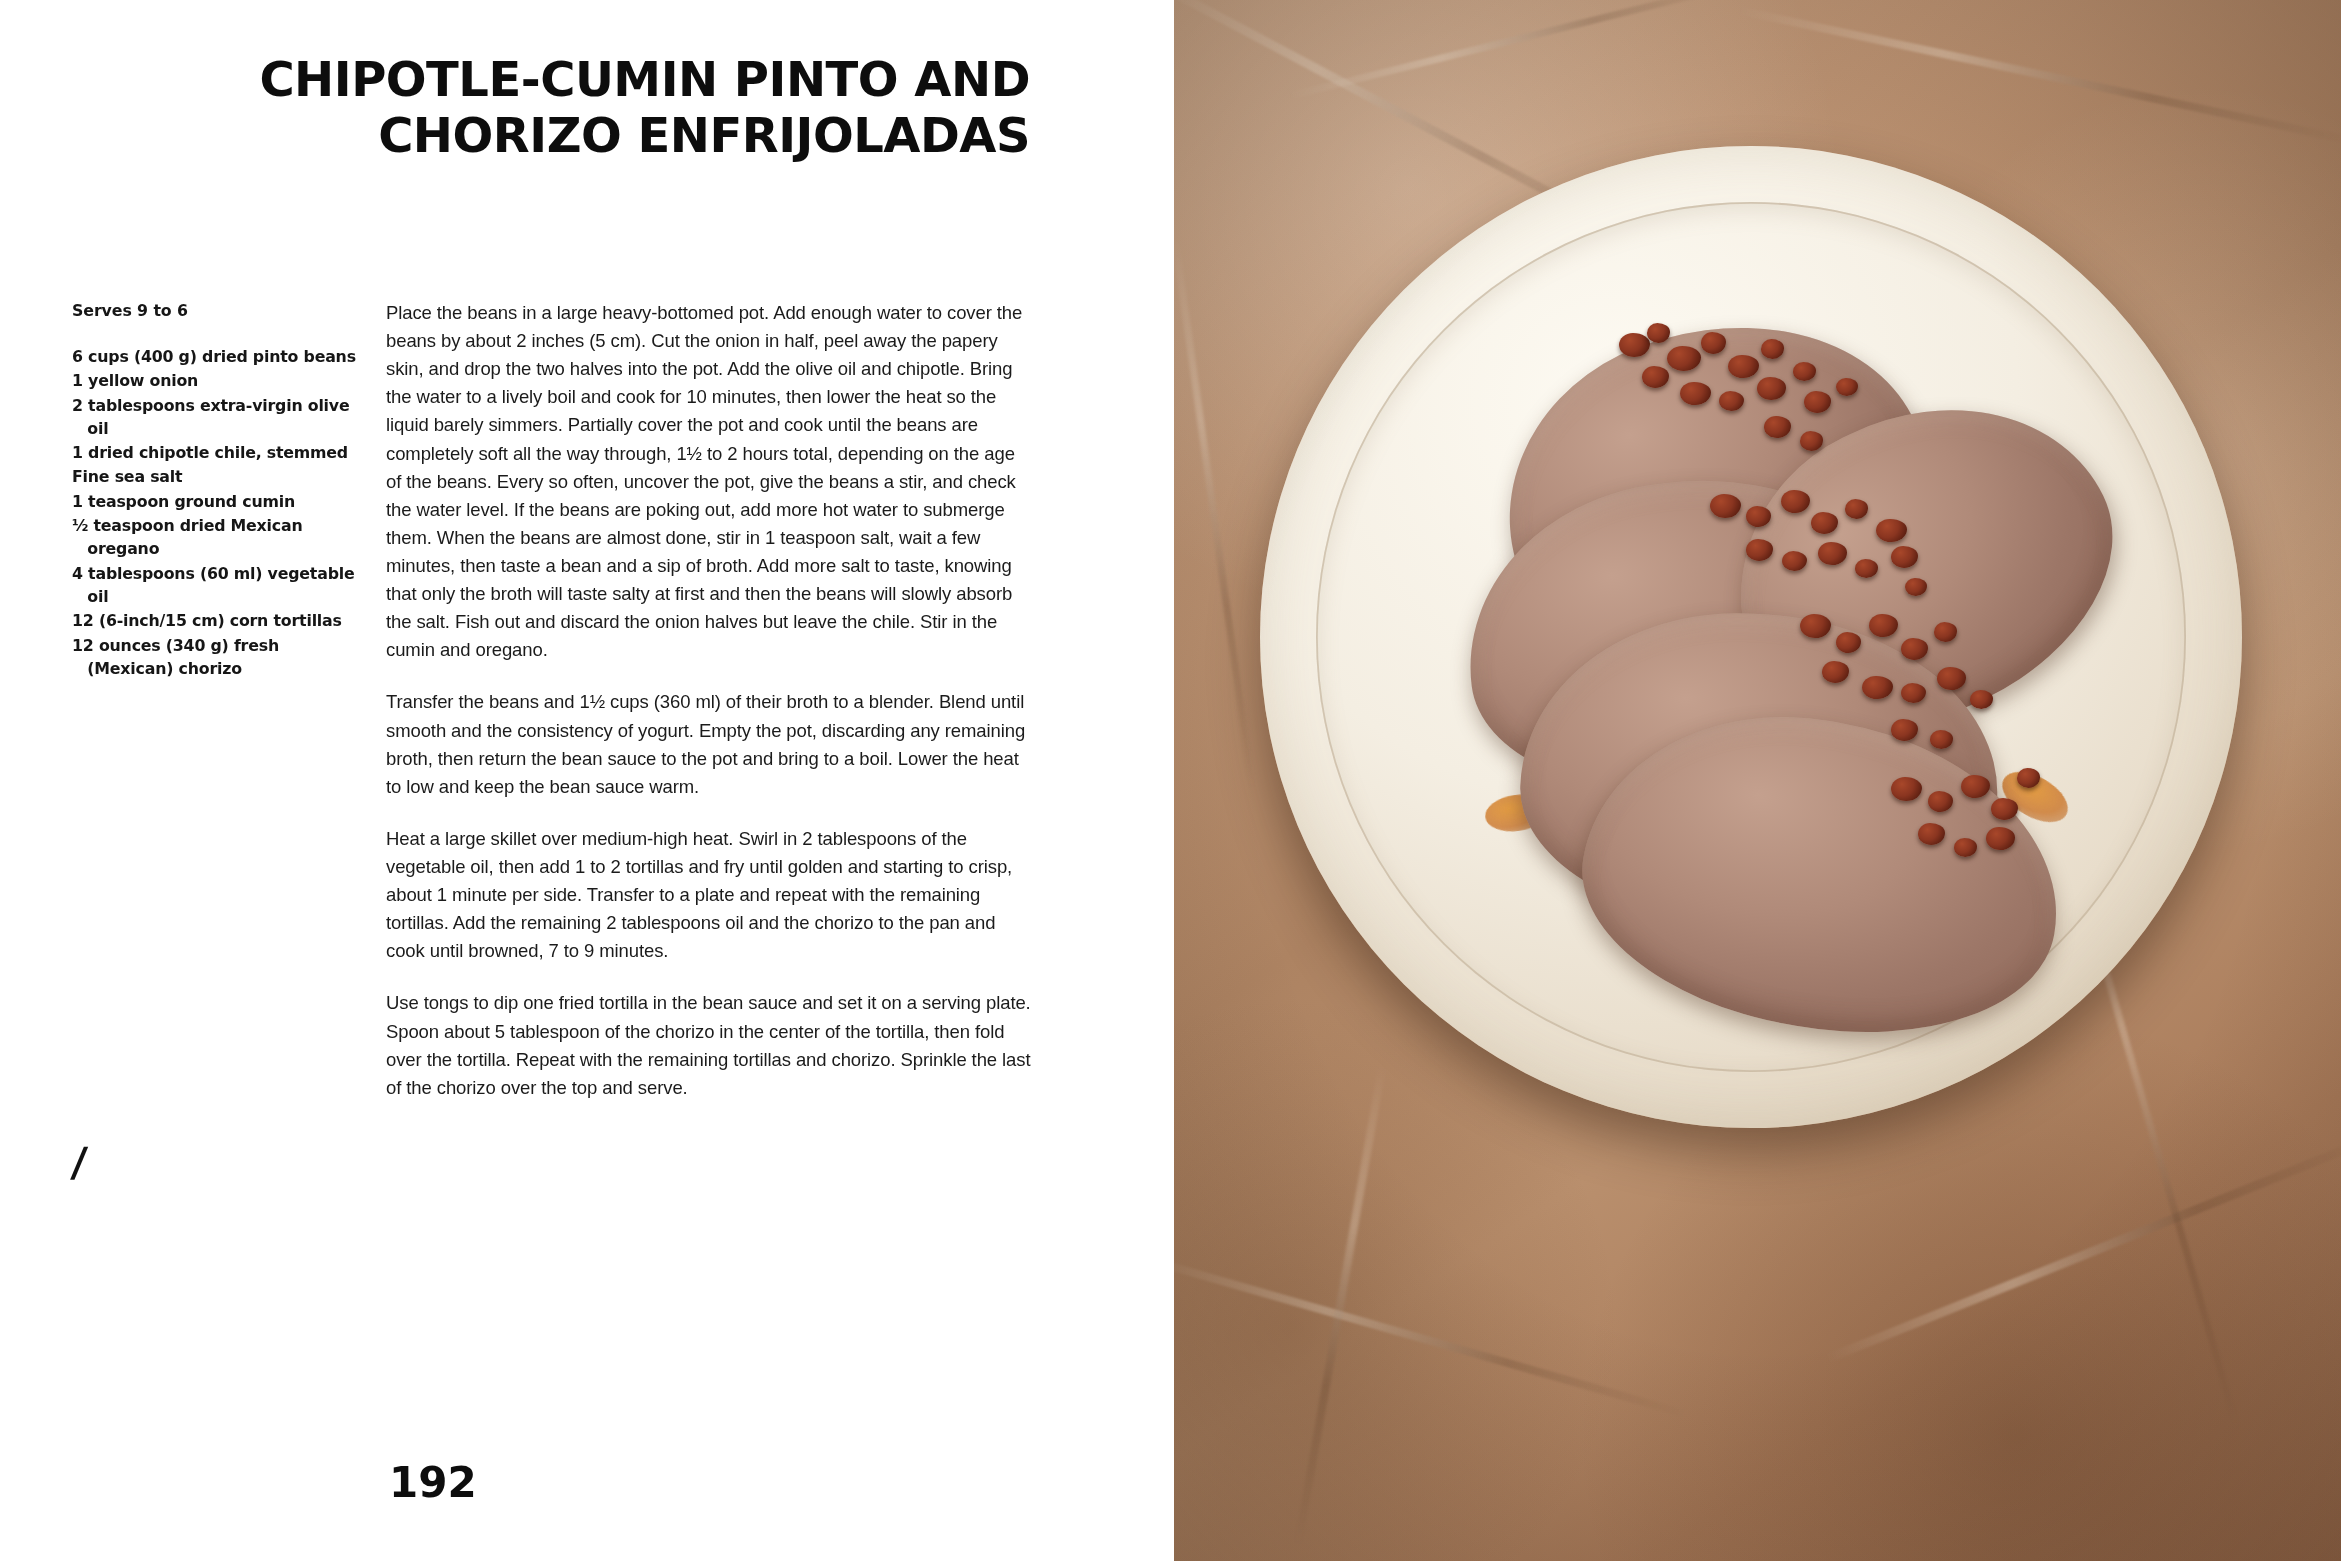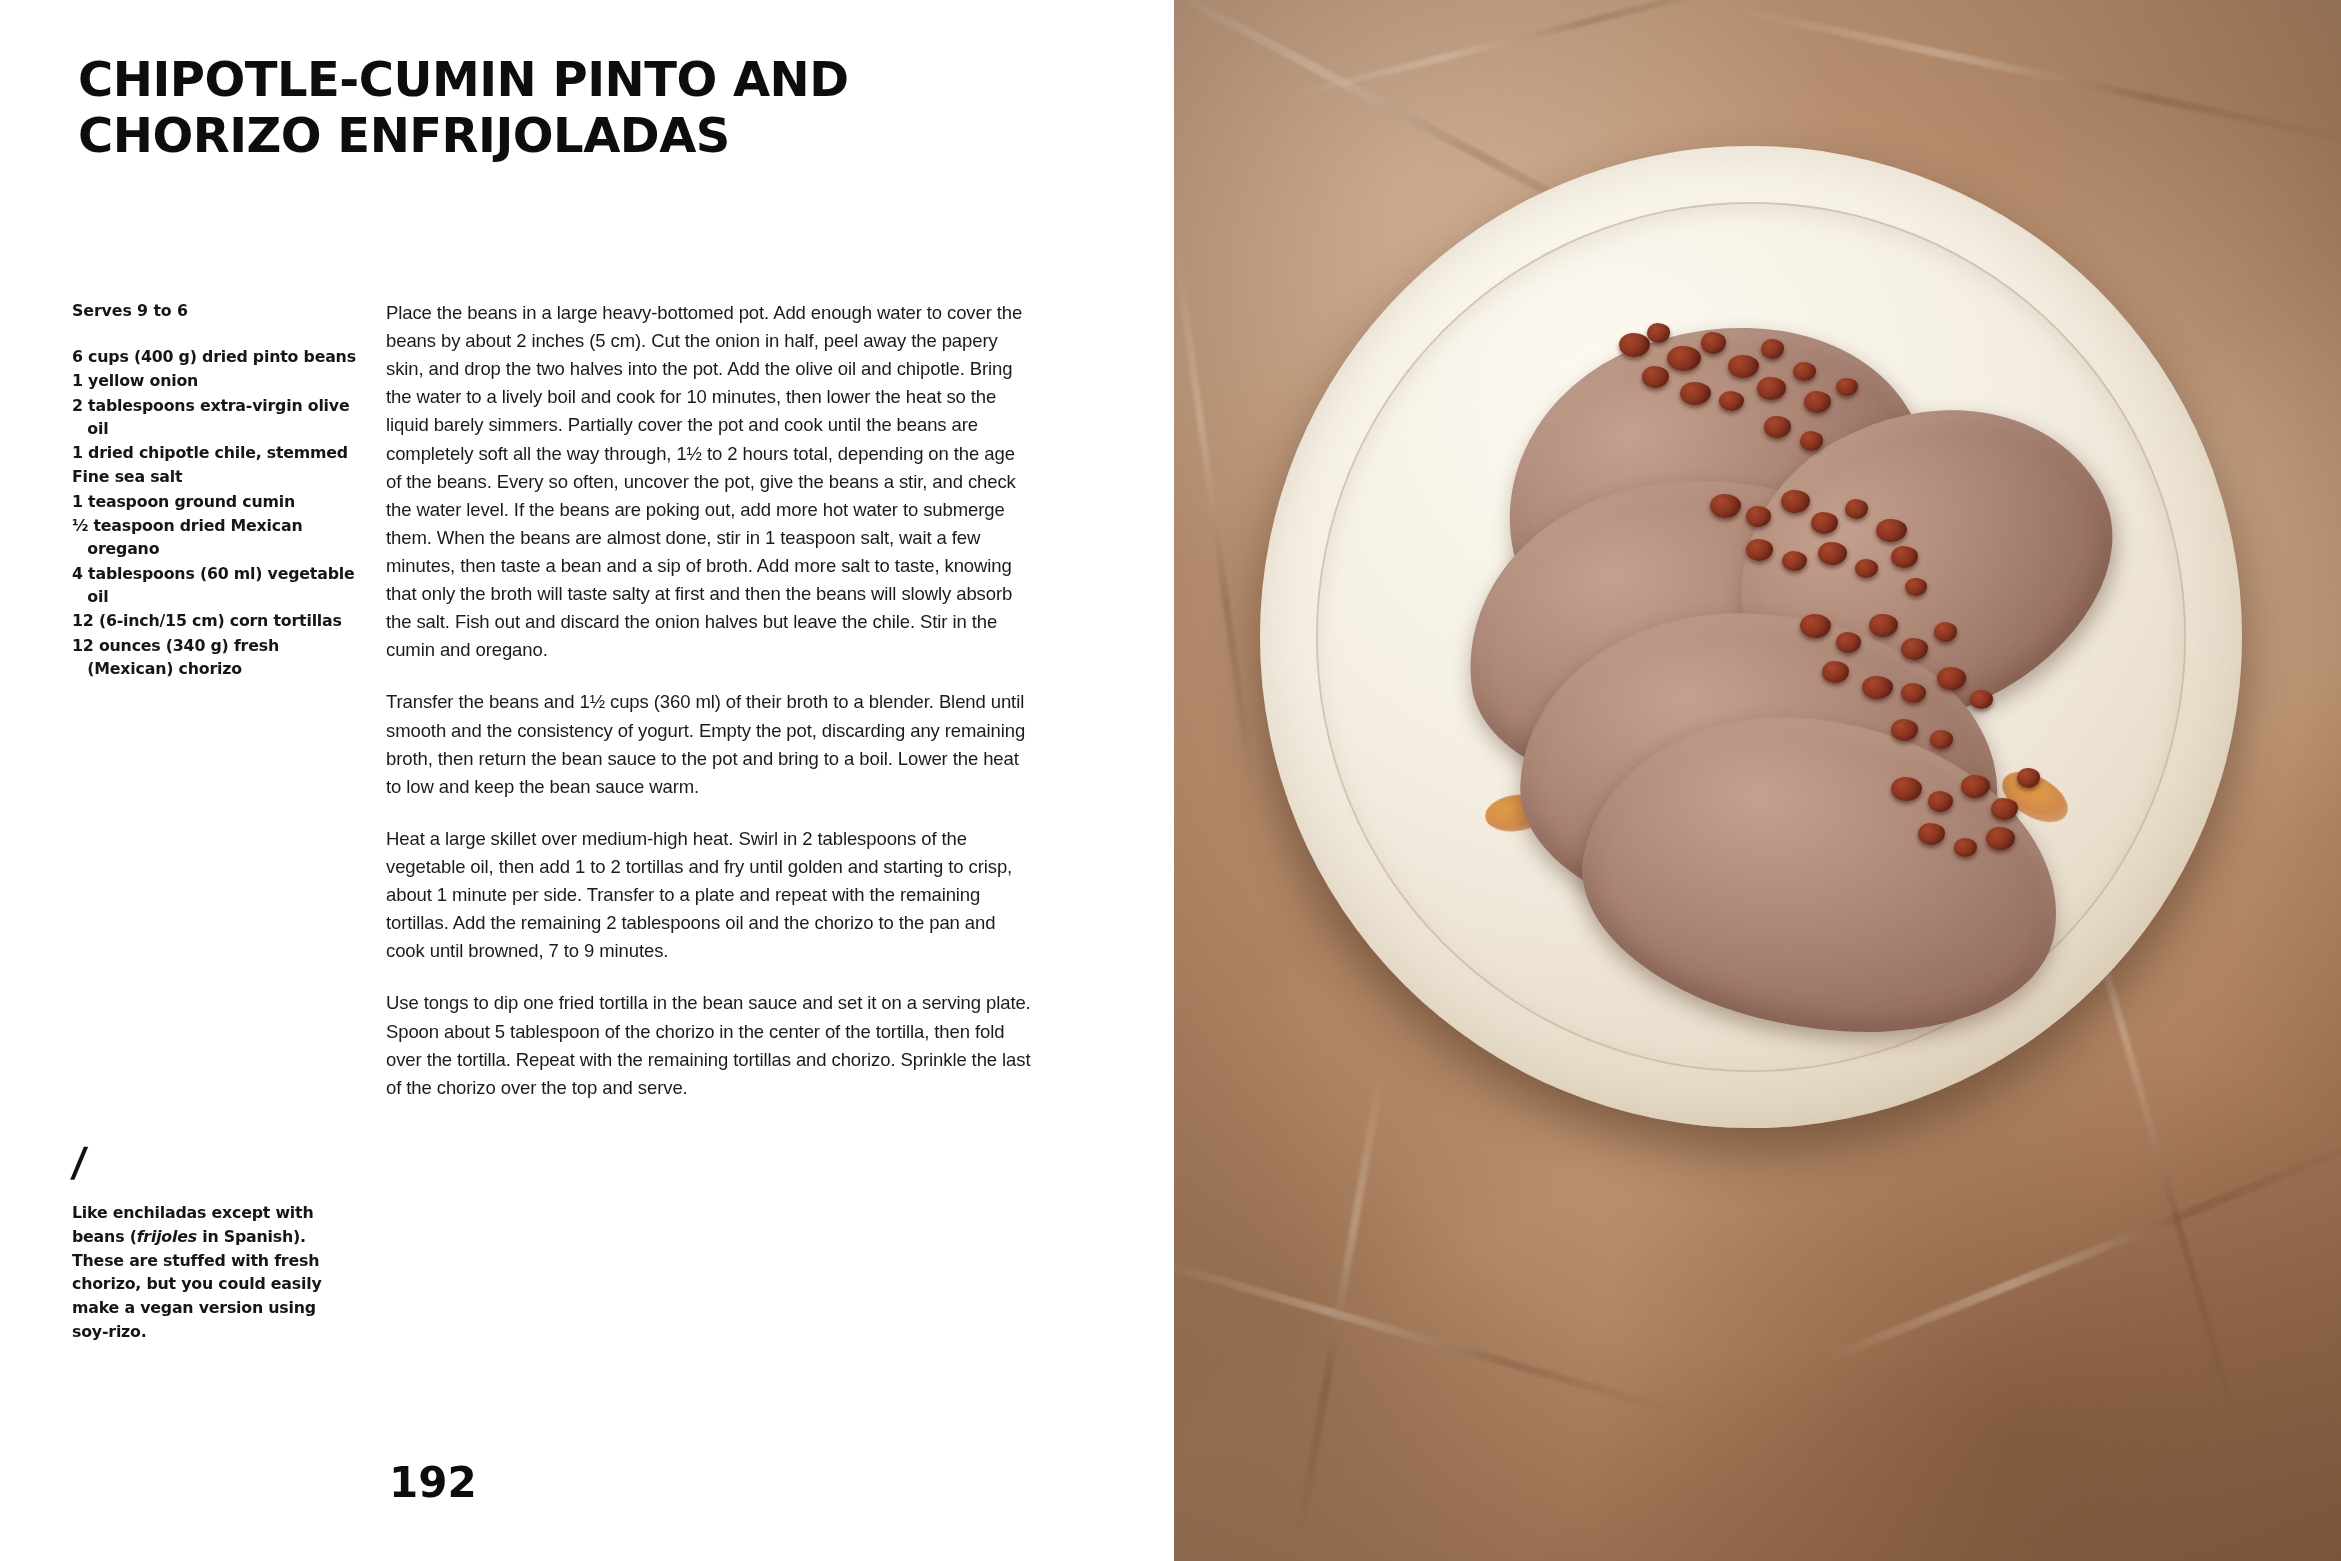--- a/index.html
+++ b/index.html
@@ -19,30 +19,31 @@
   
   .left-page {
     position: relative;
     width: 1174px;
     height: 1561px;
     background: #ffffff;
     flex: 0 0 1174px;
   }
   .recipe-title {
     position: absolute;
-    left: 78px;
+    left: 84px;
     top: 52px;
     width: 946px;
     font-family: "DejaVu Sans", sans-serif;
     font-weight: 900;
     font-size: 48px;
     line-height: 1.16;
     letter-spacing: -0.5px;
     color: #0d0d0d;
     text-transform: uppercase;
+    text-align: right;
   }
   .col-left {
     position: absolute;
     left: 72px;
     top: 301px;
     width: 284px;
   }
   .serves {
     font-family: "DejaVu Sans", sans-serif;
     font-weight: 700;
@@ -218,21 +219,20 @@
         <li>1 teaspoon ground cumin</li>
         <li>½ teaspoon dried Mexican oregano</li>
         <li>4 tablespoons (60 ml) vegetable oil</li>
         <li>12 (6-inch/15 cm) corn tortillas</li>
         <li>12 ounces (340 g) fresh (Mexican) chorizo</li>
       </ul>
     </div>
 
     <div class="note-block">
       <span class="note-slash">/</span>
-      <div class="note-text"><span>Like enchiladas except with beans (</span><i>frijoles</i><span> in Spanish). These are stuffed with fresh chorizo, but you could easily make a vegan version using soy-rizo.</span></div>
     </div>
 
     <div class="folio">192</div>
 
     <div class="col-right">
       <p>Place the beans in a large heavy-bottomed pot. Add enough water to cover the beans by about 2 inches (5 cm). Cut the onion in half, peel away the papery skin, and drop the two halves into the pot. Add the olive oil and chipotle. Bring the water to a lively boil and cook for 10 minutes, then lower the heat so the liquid barely simmers. Partially cover the pot and cook until the beans are completely soft all the way through, 1½ to 2 hours total, depending on the age of the beans. Every so often, uncover the pot, give the beans a stir, and check the water level. If the beans are poking out, add more hot water to submerge them. When the beans are almost done, stir in 1 teaspoon salt, wait a few minutes, then taste a bean and a sip of broth. Add more salt to taste, knowing that only the broth will taste salty at first and then the beans will slowly absorb the salt. Fish out and discard the onion halves but leave the chile. Stir in the cumin and oregano.</p>
       <p>Transfer the beans and 1½ cups (360 ml) of their broth to a blender. Blend until smooth and the consistency of yogurt. Empty the pot, discarding any remaining broth, then return the bean sauce to the pot and bring to a boil. Lower the heat to low and keep the bean sauce warm.</p>
       <p>Heat a large skillet over medium-high heat. Swirl in 2 tablespoons of the vegetable oil, then add 1 to 2 tortillas and fry until golden and starting to crisp, about 1 minute per side. Transfer to a plate and repeat with the remaining tortillas. Add the remaining 2 tablespoons oil and the chorizo to the pan and cook until browned, 7 to 9 minutes.</p>
       <p>Use tongs to dip one fried tortilla in the bean sauce and set it on a serving plate. Spoon about 5 tablespoon of the chorizo in the center of the tortilla, then fold over the tortilla. Repeat with the remaining tortillas and chorizo. Sprinkle the last of the chorizo over the top and serve.</p>
     </div>

